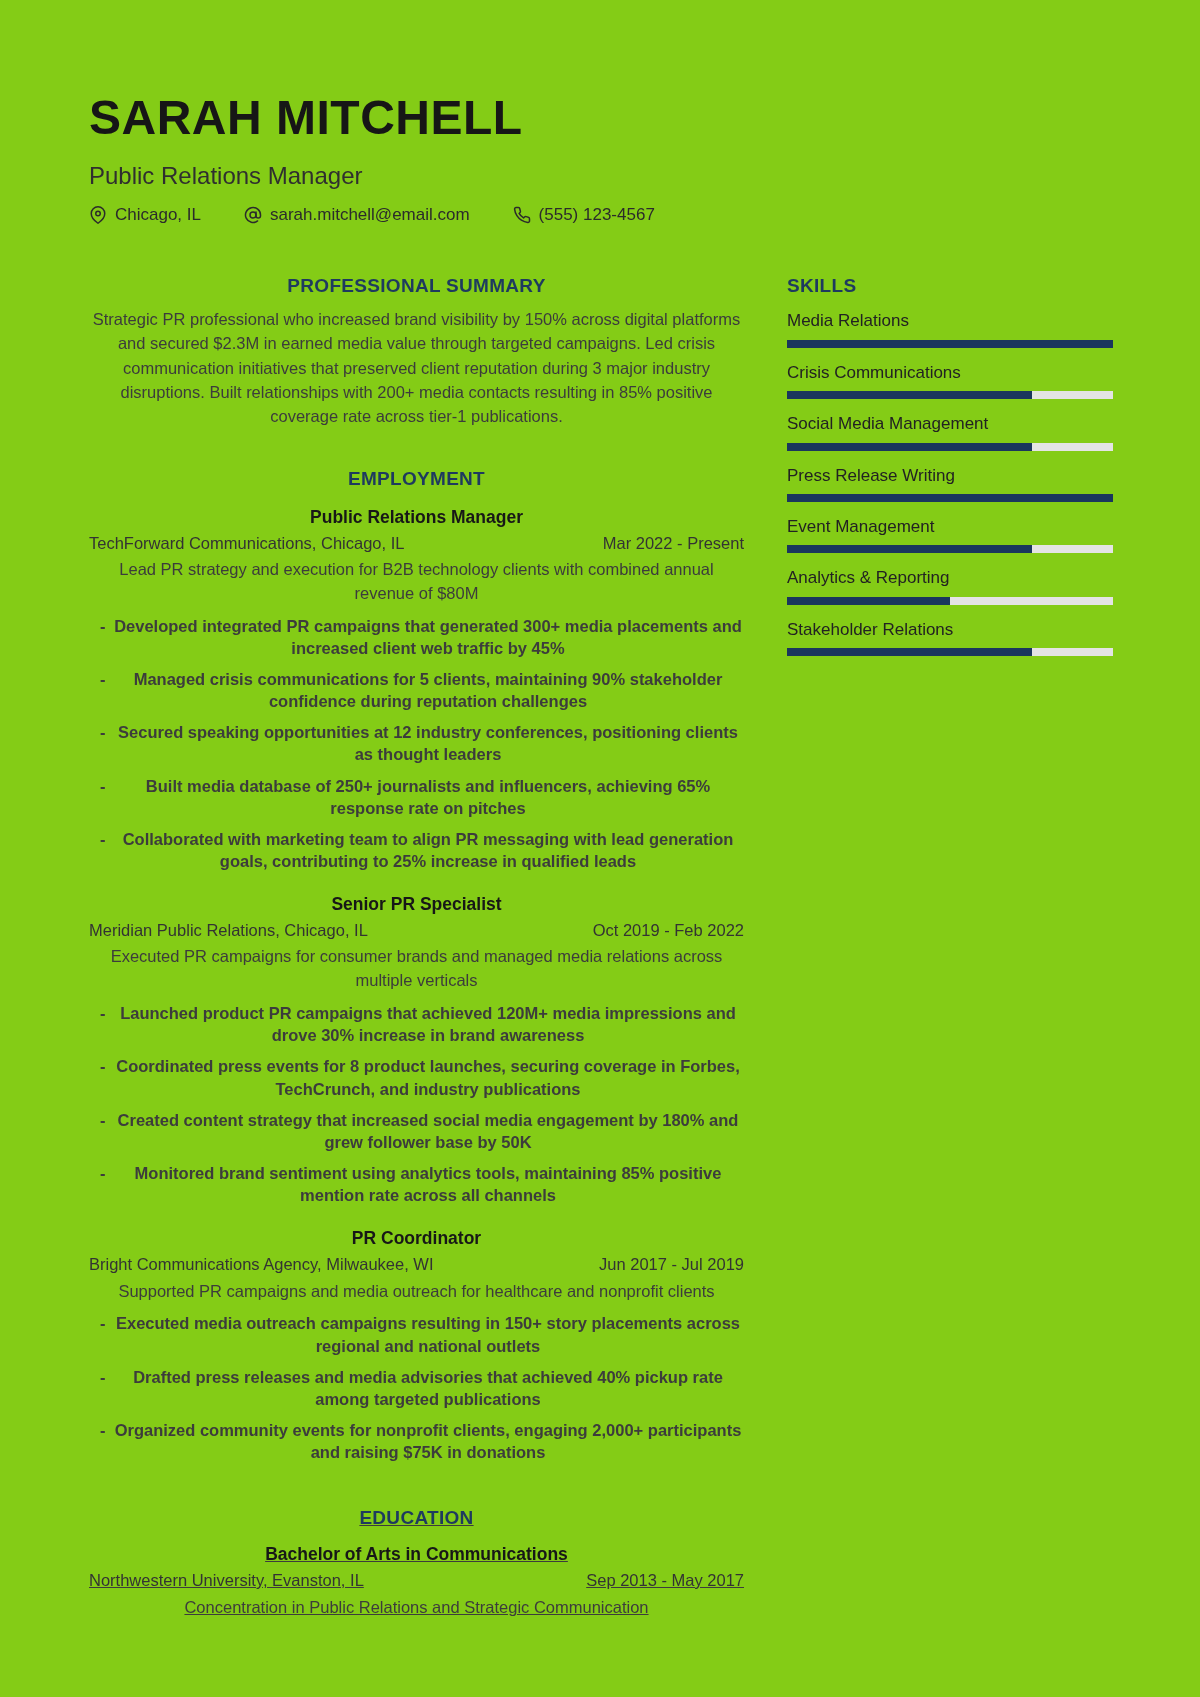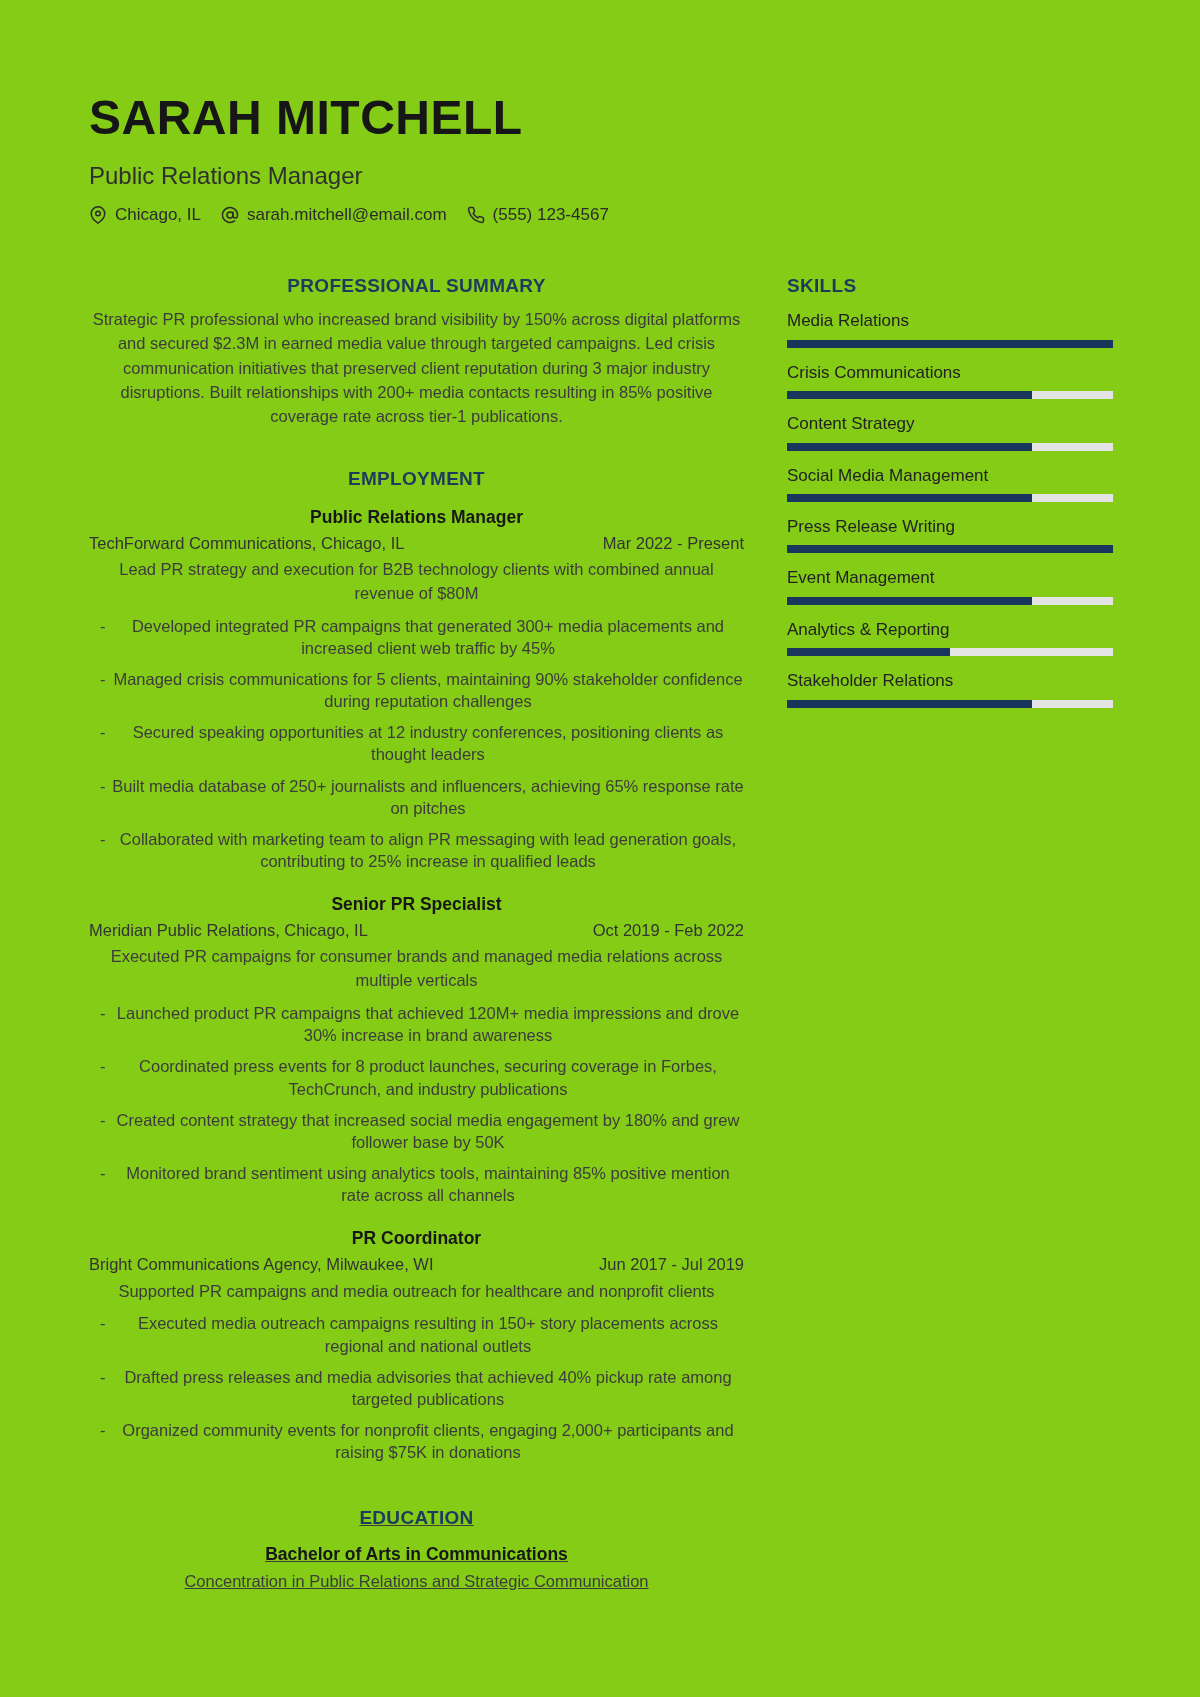--- a/index.html
+++ b/index.html
@@ -10,21 +10,21 @@
     color:#3c3c3c;
   }
   .page { width:1200px; height:1697px; background:#84cc16; padding:94px 87px 4px 89px; }
 
   
   .name {
     font-size:48px; font-weight:800; letter-spacing:0.5px;
     color:#161616; line-height:1;
   }
   .job-headline { margin-top:20px; font-size:24px; font-weight:400; color:#2f2f2f; line-height:1.15; }
-  .contact-row { margin-top:15px; display:flex; align-items:center; gap:20px; font-size:17px; color:#2b2b2b; }
+  .contact-row { margin-top:15px; display:flex; align-items:center; gap:43px; font-size:17px; color:#2b2b2b; }
   .contact-item { display:flex; align-items:center; gap:8px; }
   .contact-item svg { display:block; }
 
   
   .grid { display:flex; margin-top:50px; }
   .main-col { width:655px;text-align:center; }
   .side-col { width:326px; margin-left:43px; }
 
   .section-heading {
     font-size:19px; font-weight:700; color:#1e3a5f;
@@ -37,21 +37,21 @@
   
   .employment-section { margin-top:40px; }
   .job { margin-top:16px; }
   .job + .job { margin-top:22px; }
   .job-title { font-size:17.5px; font-weight:700; color:#171717; line-height:1.2; }
   .company-row { display:flex; justify-content:space-between; margin-top:5px; font-size:16.5px; color:#333333; line-height:1.3; }
   .job-desc { margin-top:4px; font-size:16.5px; line-height:1.45; color:#3c3c3c; }
   ul.bullets { list-style:none; margin-top:8px; }
   ul.bullets li {
     position:relative; padding-left:23px; margin-top:9px;
-    font-size:16.5px; line-height:1.34; color:#3c3c3c;
+    font-size:16.5px; line-height:1.34; color:#3c3c3c;font-weight:bold;
   }
   ul.bullets li::before { content:"-"; position:absolute; left:11px; top:0; color:#3c3c3c; }
 
   
   .skill-item { margin-top:14px; margin-bottom:15px; }
   .skill-label { font-size:17px; color:#222222; line-height:1.2; }
   .skill-track { margin-top:8px; width:100%; height:8px; background:#e4e4e4; }
   .skill-fill { height:8px; background:#1a365d; }
 
   
@@ -153,20 +153,24 @@
                 <li>Drafted press releases and media advisories that achieved 40% pickup rate among targeted publications</li>
                 <li>Organized community events for nonprofit clients, engaging 2,000+ participants and raising $75K in donations</li>
               </ul>
   </article>
 </div>
       </section>
 
       <section class="education-section">
         <h2 class="section-heading">EDUCATION</h2>
         <div class="degree">Bachelor of Arts in Communications</div>
+        <div class="school-row">
+          <span>Northwestern University, Evanston, IL</span>
+          <span>Sep 2013 - May 2017</span>
+        </div>
         <div class="edu-note">Concentration in Public Relations and Strategic Communication</div>
       </section>
 
     </div>
 
     <div class="side-col">
       <section>
         <h2 class="section-heading">SKILLS</h2>
         <div>
   <div class="skill-item">
@@ -176,26 +180,20 @@
     </div>
   </div>
 
   <div class="skill-item">
     <div class="skill-label">Crisis Communications</div>
     <div class="skill-track">
       <div class="skill-fill" style="width: 75%;"></div>
     </div>
   </div>
 
-  <div class="skill-item">
-    <div class="skill-label">Content Strategy</div>
-    <div class="skill-track">
-      <div class="skill-fill" style="width: 75%;"></div>
-    </div>
-  </div>
 
   <div class="skill-item">
     <div class="skill-label">Social Media Management</div>
     <div class="skill-track">
       <div class="skill-fill" style="width: 75%;"></div>
     </div>
   </div>
 
   <div class="skill-item">
     <div class="skill-label">Press Release Writing</div>

